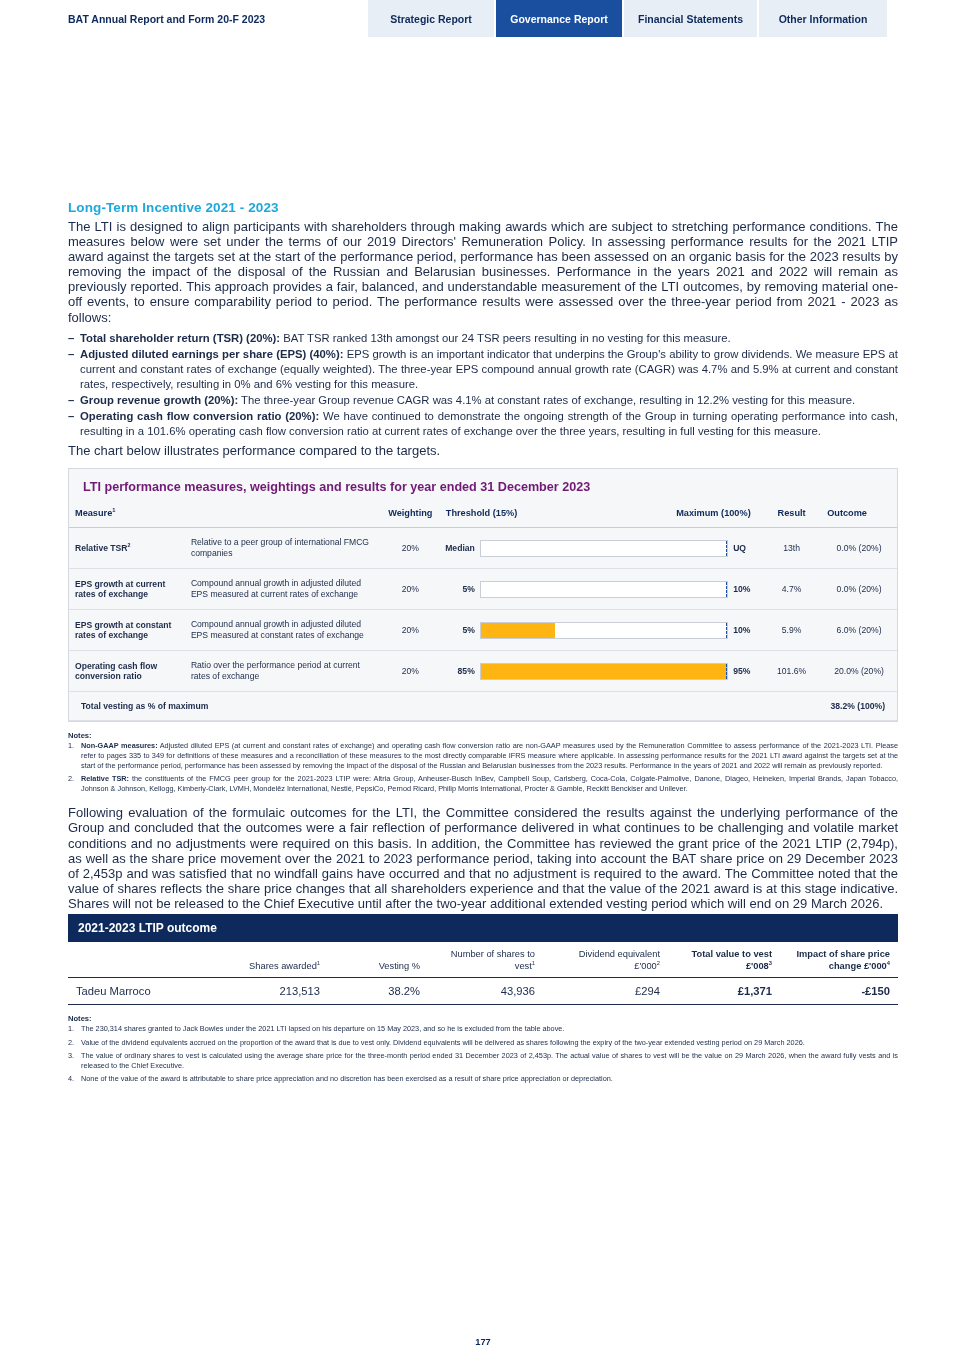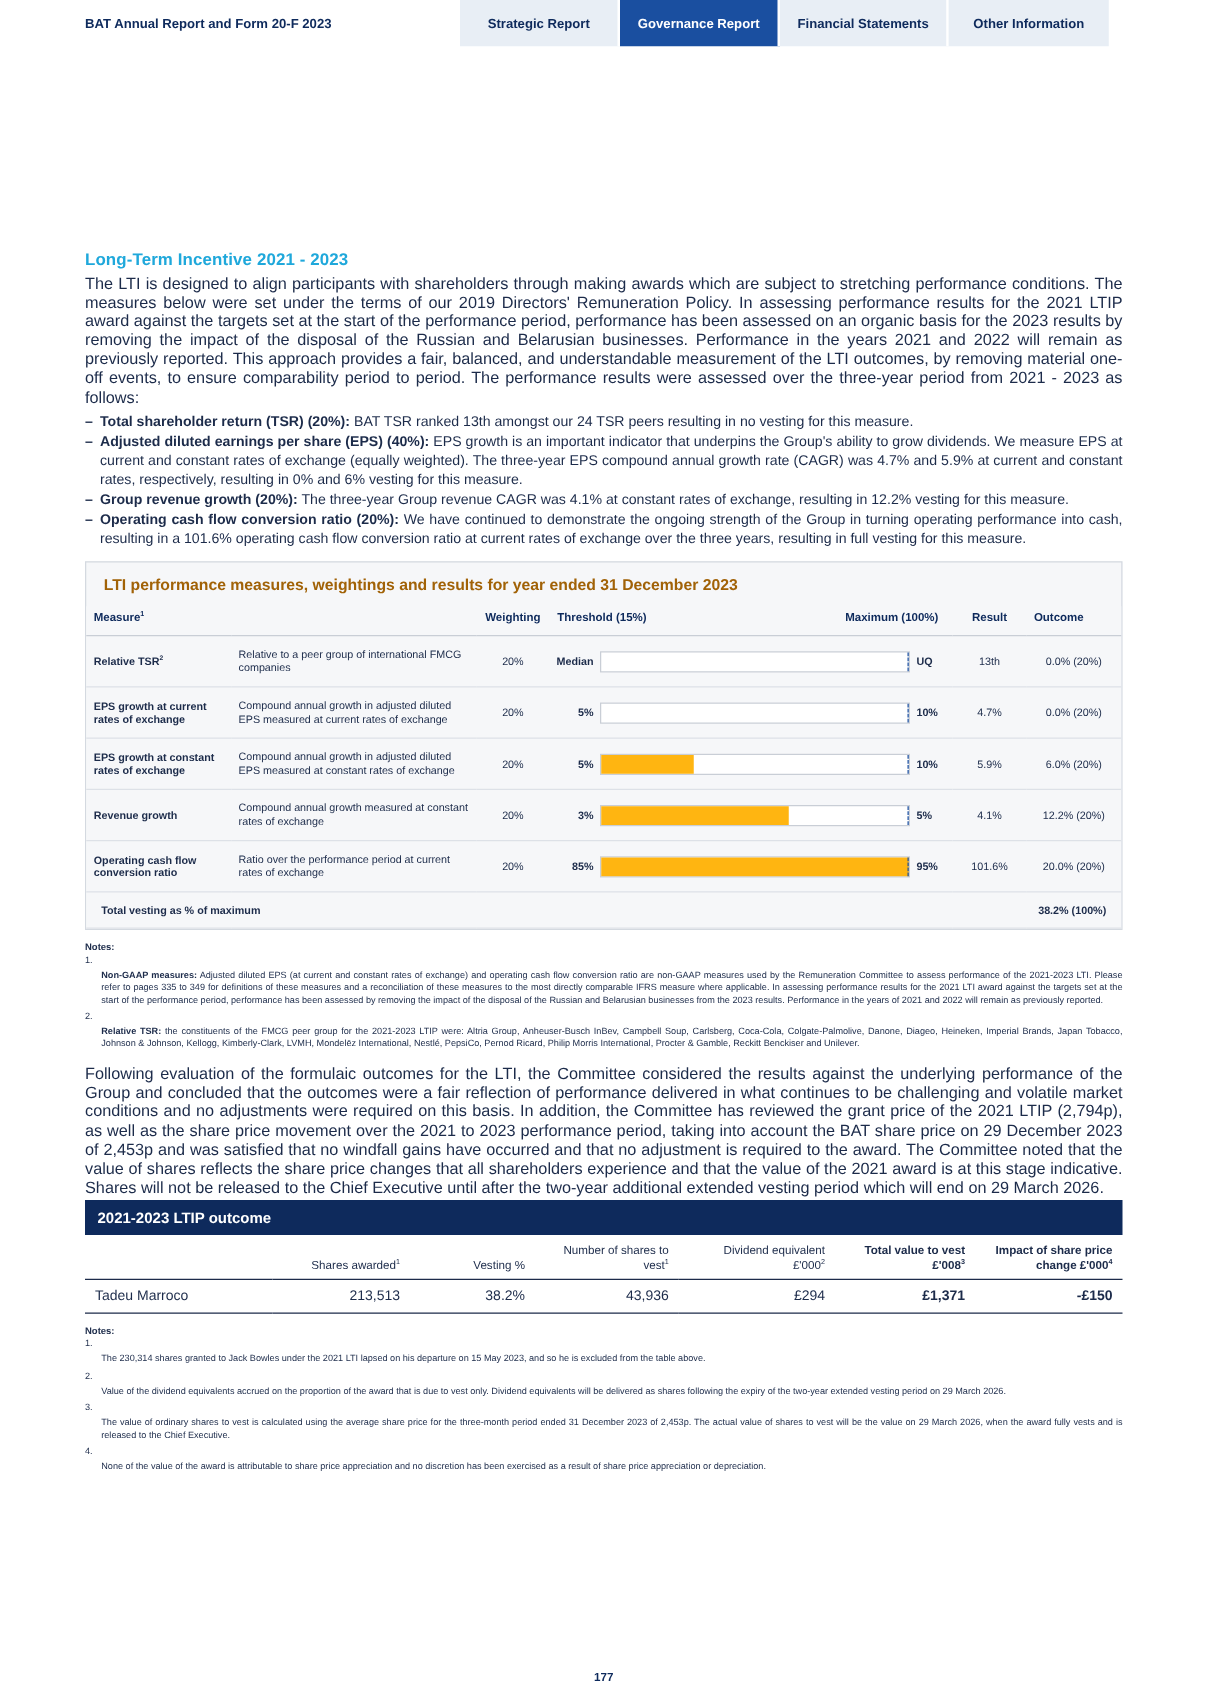--- a/index.html
+++ b/index.html
@@ -52,21 +52,21 @@
   }
   .b { font-weight:bold; }
 
   
   .panel {
     margin-top:10px;
     border:1px solid #d4d9e0;
     background:#f6f7f9;
   }
   .panel-title {
-    font-size:12.6px; font-weight:bold; color:#a16207;
+    font-size:12.6px; font-weight:bold; color:#701a75;
     padding:11px 14px 10px 14px;
   }
   table.lti {
     width:100%; border-collapse:collapse; background:#f6f7f9;
     table-layout:fixed;
   }
   table.lti th {
     font-size:9.2px; font-weight:bold; color:#0e2a5c; text-align:left;
     padding:4px 6px 9px 6px; vertical-align:top; border-bottom:1px solid #c9ced6;
   }
@@ -95,21 +95,21 @@
   .totalrow td {
     font-size:10.2px; font-weight:bold; color:#0e2a5c; padding:9px 6px;
     border-bottom:none; border-top:1px solid #9aa2b0;
   }
 
   
   .notes { margin-top:9px; }
   .notes .nh { font-size:7.6px; font-weight:bold; color:#1c2b4a; margin-bottom:1px; }
   .notes .nrow { display:flex; font-size:7.3px; line-height:9.6px; color:#1c2b4a; margin-bottom:4px; }
   .notes .nnum { width:13px; flex:0 0 13px; }
-  .notes .ntext { flex:1; text-align:justify;margin-top:12px; }
+  .notes .ntext { flex:1; text-align:justify; }
 
   p.after { margin-top:12px; }
 
   
   .outcome-header {
     background:#0e2a5c; color:#ffffff; font-size:12px; font-weight:bold;
     padding:7px 10px; 
   }
   table.outcome { width:100%; border-collapse:collapse; table-layout:fixed; }
   table.outcome th {
@@ -148,20 +148,21 @@
   <h2 class="section-title">Long-Term Incentive 2021 - 2023</h2>
   <p class="body">The LTI is designed to align participants with shareholders through making awards which are subject to stretching performance conditions. The measures below were set under the terms of our 2019 Directors' Remuneration Policy. In assessing performance results for the 2021 LTIP award against the targets set at the start of the performance period, performance has been assessed on an organic basis for the 2023 results by removing the impact of the disposal of the Russian and Belarusian businesses. Performance in the years 2021 and 2022 will remain as previously reported. This approach provides a fair, balanced, and understandable measurement of the LTI outcomes, by removing material one-off events, to ensure comparability period to period. The performance results were assessed over the three-year period from 2021 - 2023 as follows:</p>
 
   <ul class="bullets">
     <li><span class="dash">–</span><span class="b">Total shareholder return (TSR) (20%):</span><span> BAT TSR ranked 13th amongst our 24 TSR peers resulting in no vesting for this measure.</span></li>
     <li><span class="dash">–</span><span class="b">Adjusted diluted earnings per share (EPS) (40%):</span><span> EPS growth is an important indicator that underpins the Group's ability to grow dividends. We measure EPS at current and constant rates of exchange (equally weighted). The three-year EPS compound annual growth rate (CAGR) was 4.7% and 5.9% at current and constant rates, respectively, resulting in 0% and 6% vesting for this measure.</span></li>
     <li><span class="dash">–</span><span class="b">Group revenue growth (20%):</span><span> The three-year Group revenue CAGR was 4.1% at constant rates of exchange, resulting in 12.2% vesting for this measure.</span></li>
     <li><span class="dash">–</span><span class="b">Operating cash flow conversion ratio (20%):</span><span> We have continued to demonstrate the ongoing strength of the Group in turning operating performance into cash, resulting in a 101.6% operating cash flow conversion ratio at current rates of exchange over the three years, resulting in full vesting for this measure.</span></li>
   </ul>
 
+  <p class="body">The chart below illustrates performance compared to the targets.</p>
 
   <div class="panel">
     <div class="panel-title">LTI performance measures, weightings and results for year ended 31 December 2023</div>
     <table class="lti">
       <colgroup>
         <col style="width:110px">
           <col style="width:186px">
           <col style="width:56px">
         <col style="width:306px">
           <col style="width:56px">
@@ -226,37 +227,20 @@
               <div class="thr-label">5%</div>
               <div class="track">
                   <div class="fill" style="width:30%"></div>
                   <div class="dashline" style="right: 0px;"></div>
                 </div>
               <div class="max-label">10%</div>
             </div>
           </td>
           <td class="num">5.9%</td>
           <td class="num">6.0% (20%)</td>
-        </tr>
-        <tr>
-          <td class="measure">Revenue growth</td>
-          <td class="desc">Compound annual growth measured at constant rates of exchange</td>
-          <td class="weight">20%</td>
-          <td class="barcell">
-            <div class="barwrap">
-              <div class="thr-label">3%</div>
-              <div class="track">
-                  <div class="fill" style="width:61%"></div>
-                  <div class="dashline" style="right: 0px;"></div>
-                </div>
-              <div class="max-label">5%</div>
-            </div>
-          </td>
-          <td class="num">4.1%</td>
-          <td class="num">12.2% (20%)</td>
         </tr>
         <tr>
           <td class="measure">Operating cash flow conversion ratio</td>
           <td class="desc">Ratio over the performance period at current rates of exchange</td>
           <td class="weight">20%</td>
           <td class="barcell">
             <div class="barwrap">
               <div class="thr-label">85%</div>
               <div class="track">
                   <div class="fill" style="width:100%"></div>

